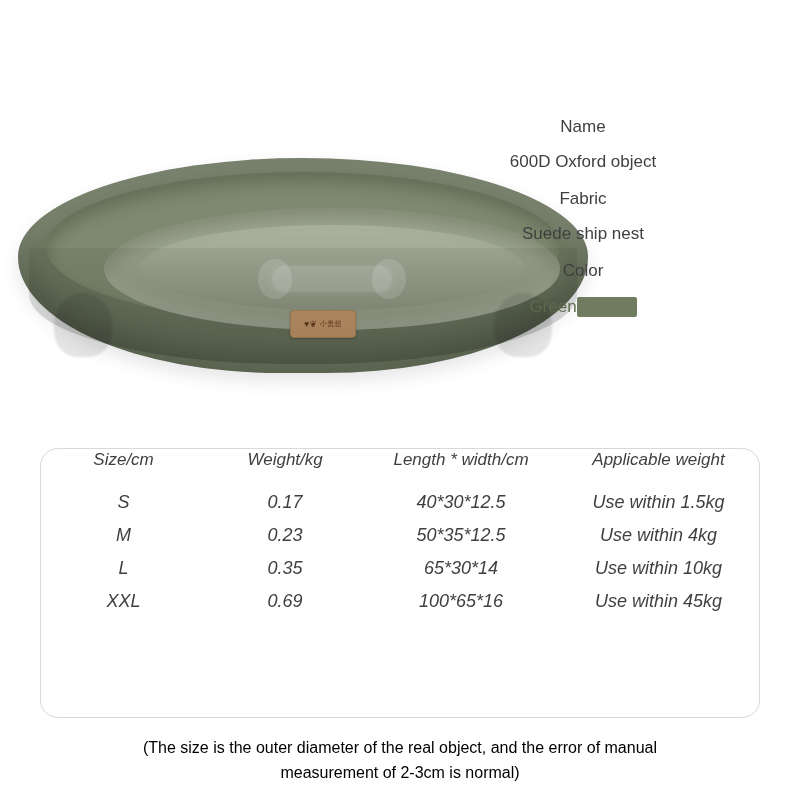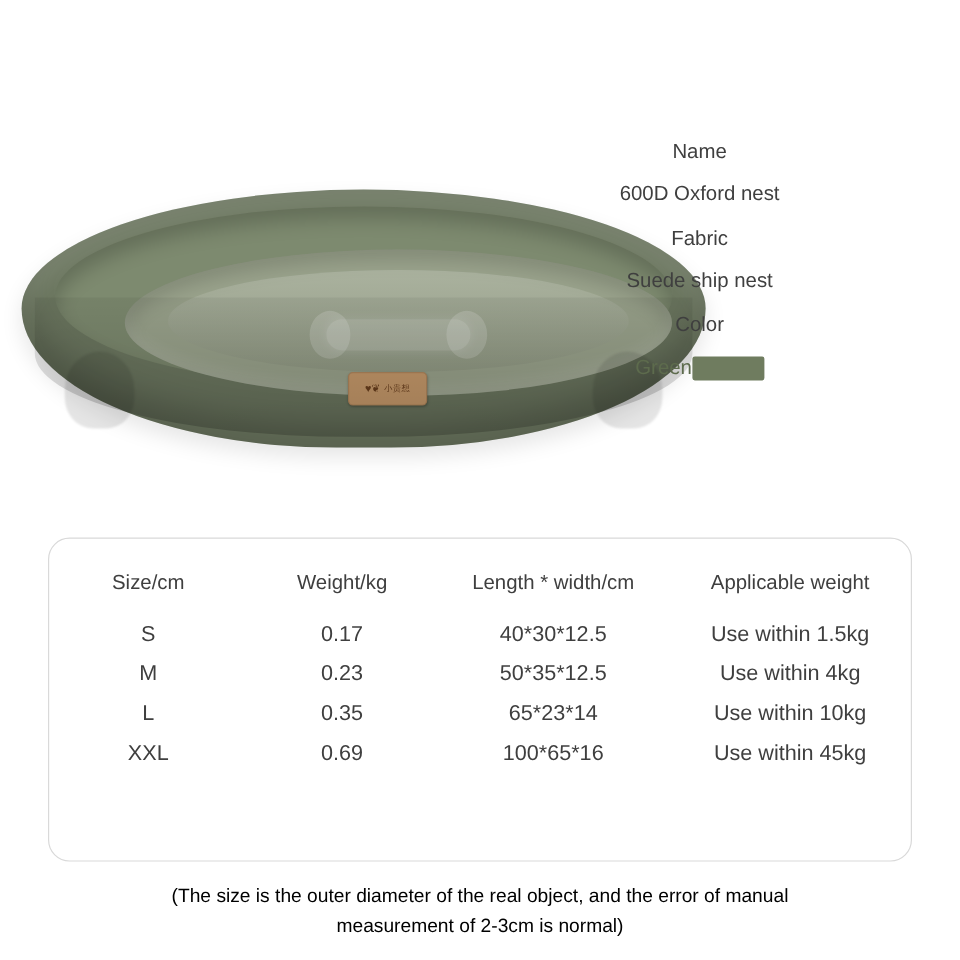--- a/index.html
+++ b/index.html
@@ -213,21 +213,21 @@
     width: 720px;
     height: 270px;
     border: 1px solid #d9d9d9;
     border-radius: 18px;
     box-sizing: border-box;
     background: #fff;
   }
   table.size-table {
     width: 100%;
     border-collapse: collapse;
-    margin-top: 26px;
+    font-style: italic;
   }
   table.size-table th {
     font-weight: normal;
     font-size: 17px;
     color: #3f3f3f;
     padding-bottom: 16px;
   }
   table.size-table td {
     text-align: center;
     font-size: 18px;
@@ -272,21 +272,21 @@
           <span class="tag-mark">♥❦</span>
           <span class="tag-text">小贵想</span>
         </div>
       </div>
       <div class="bed-shadow"></div>
     </div>
   </div>
 
   <div class="specs">
     <div class="spec-label">Name</div>
-    <div class="spec-value">600D Oxford nest</div>
+    <div class="spec-value">600D Oxford object</div>
     <div class="spec-label">Fabric</div>
     <div class="spec-value">Suede ship nest</div>
     <div class="spec-label">Color</div>
     <div class="color-row">
       <span class="color-name">Green</span>
       <span class="color-swatch" style="background: rgb(111, 124, 95);"></span>
     </div>
   </div>
 
   <div class="table-card">
@@ -314,21 +314,21 @@
         </tr>
         <tr>
           <td>M</td>
           <td>0.23</td>
           <td>50*35*12.5</td>
           <td class="applicable">Use within 4kg</td>
         </tr>
         <tr>
           <td>L</td>
           <td>0.35</td>
-          <td>65*23*14</td>
+          <td>65*30*14</td>
           <td class="applicable">Use within 10kg</td>
         </tr>
         <tr>
           <td>XXL</td>
           <td>0.69</td>
           <td>100*65*16</td>
           <td class="applicable">Use within 45kg</td>
         </tr>
       </tbody>
     </table>

